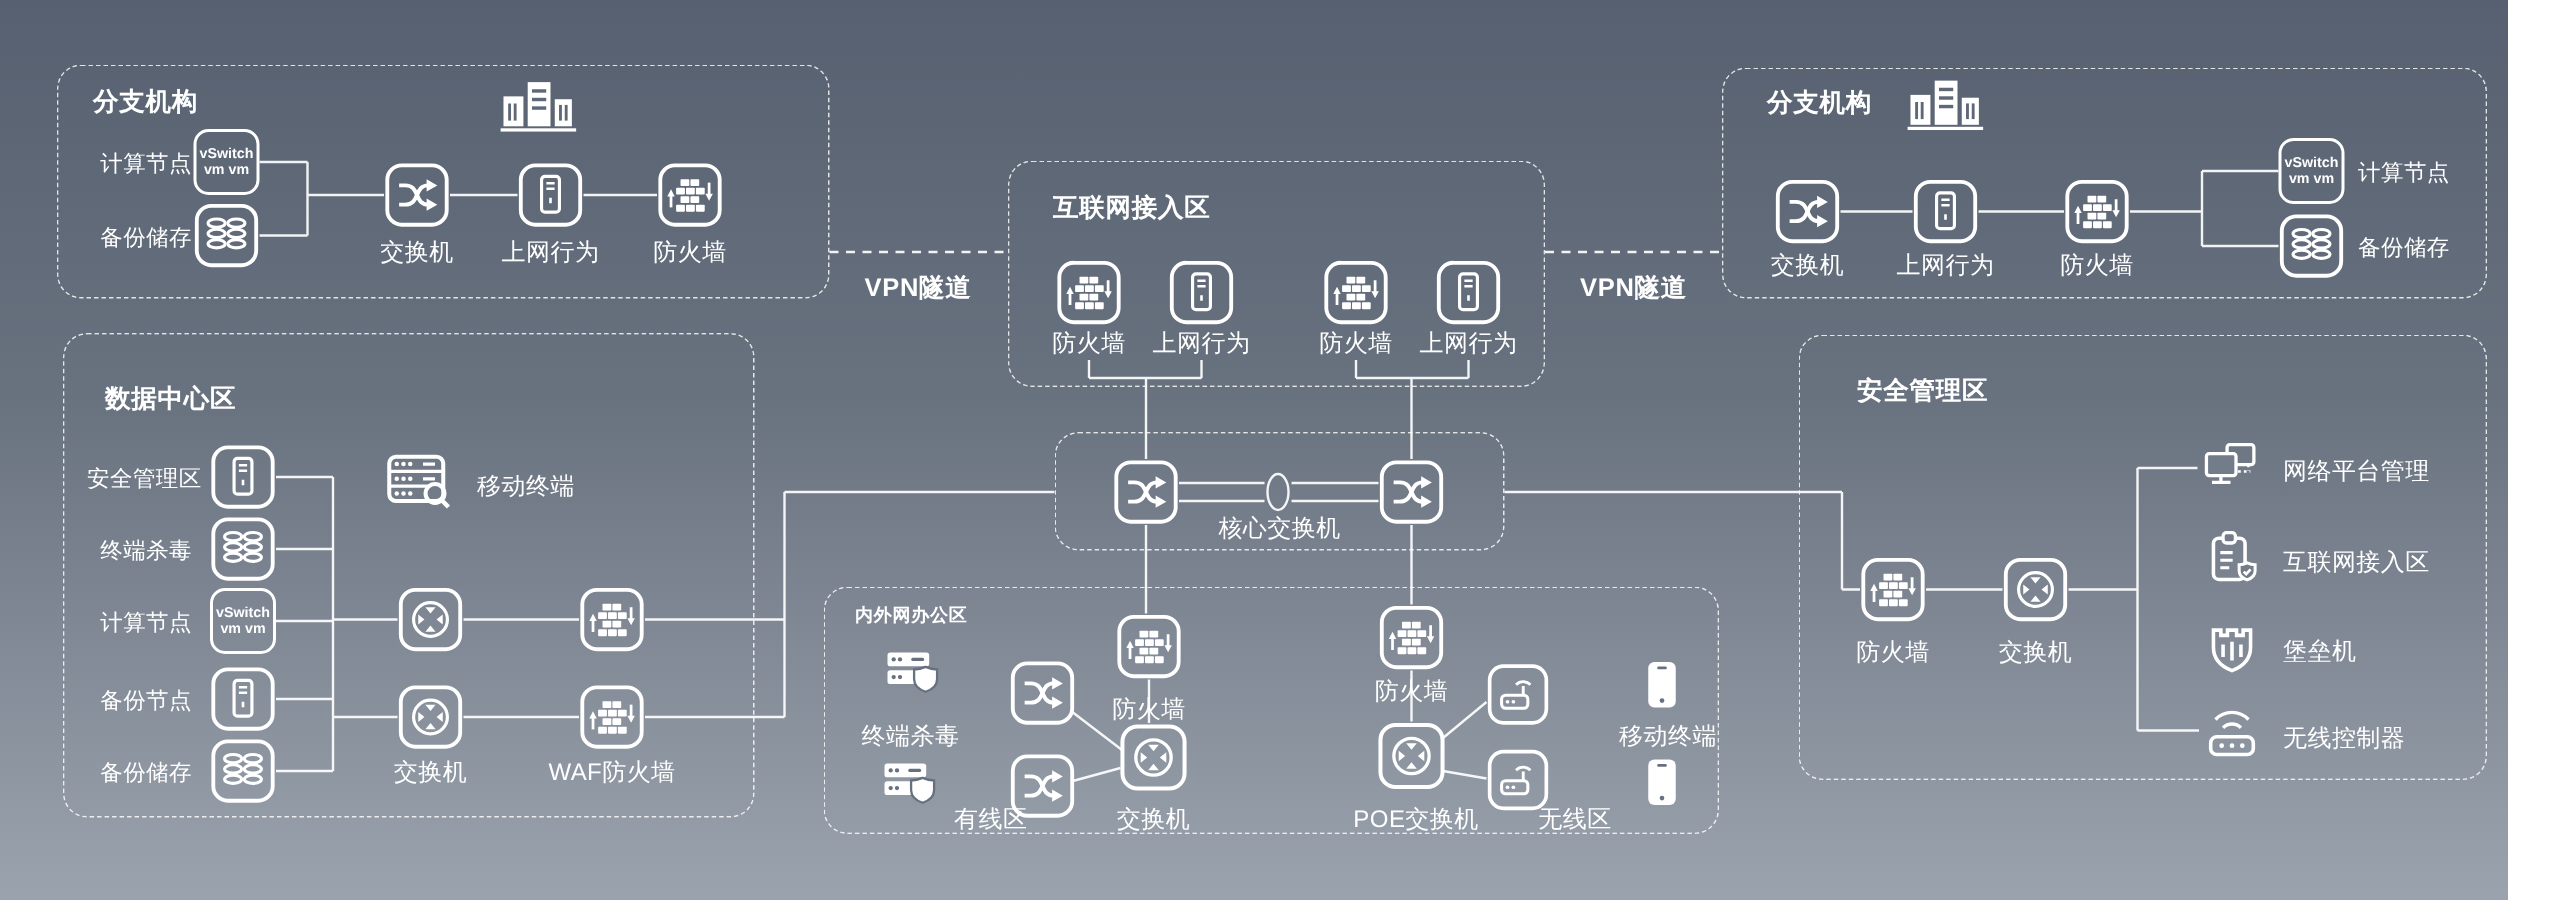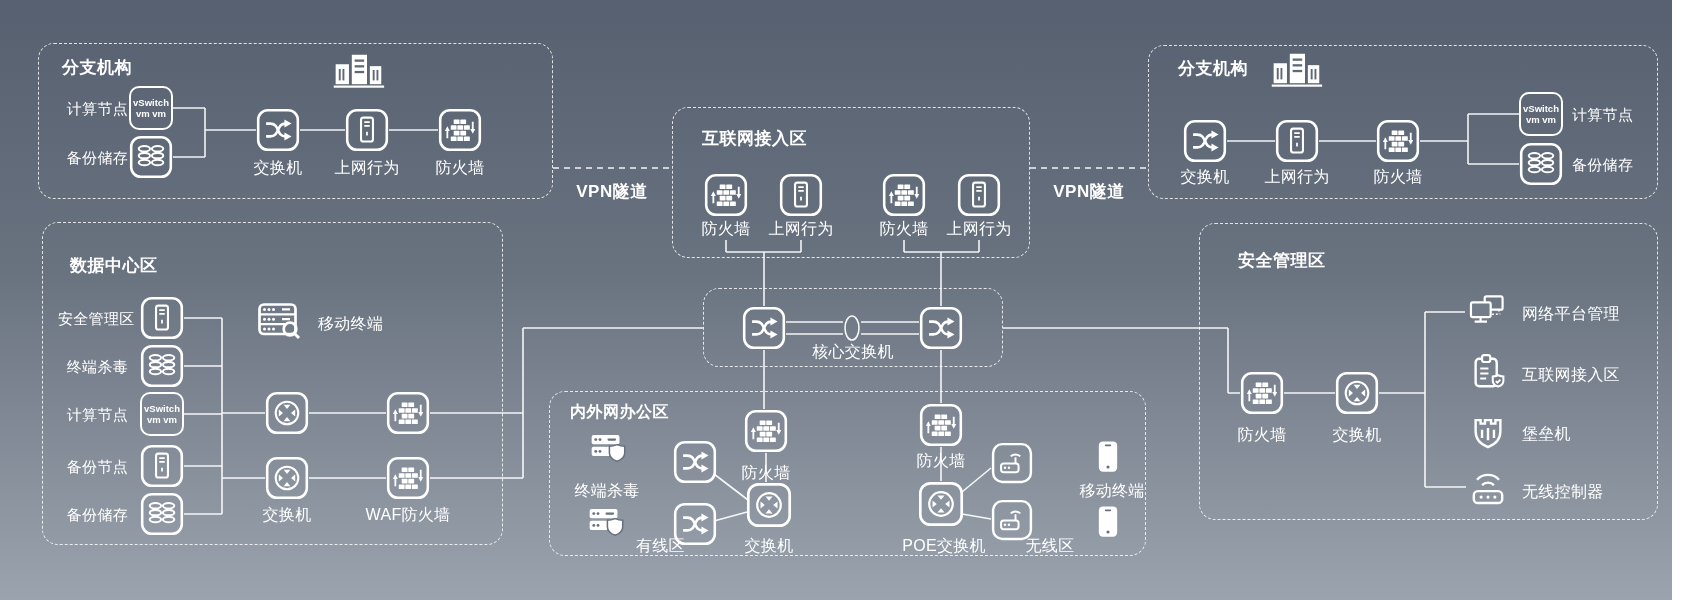--- a/index.html
+++ b/index.html
@@ -4,21 +4,21 @@
 <style>
   *{margin:0;padding:0;box-sizing:border-box}
   html,body{width:1700px;height:600px;overflow:hidden}
   #canvas{
     position:relative;width:1672px;height:600px;
     background:linear-gradient(180deg,#566070 0%,#69727f 45%,#9ba3ae 100%);
     font-family:"Liberation Sans","DejaVu Sans",sans-serif;color:#fff;
   }
   .zone{position:absolute;border:1.6px dashed rgba(255,255,255,.82);border-radius:16px}
   .ttl{position:absolute;font-weight:bold;font-size:17px;white-space:nowrap;letter-spacing:.5px}
-  .ttl.sm{font-size:16px}
+  .ttl.sm{font-size:12px}
   .lbl{position:absolute;font-size:16px;white-space:nowrap;letter-spacing:.3px}
   .lbl.sm{font-size:15px}
   .ctr{transform:translateX(-50%)}
   .ral{text-align:right}
   .vsw{position:absolute;width:44px;height:44px;border:2.6px solid #fff;border-radius:10px;
        display:flex;flex-direction:column;align-items:center;justify-content:center;
        font-size:9.5px;font-weight:bold;line-height:1.2;letter-spacing:0}
   svg.ic{position:absolute;display:block}
   #wires{position:absolute;left:0;top:0}
   .wire{stroke:rgba(255,255,255,.92);stroke-width:1.6;fill:none}

